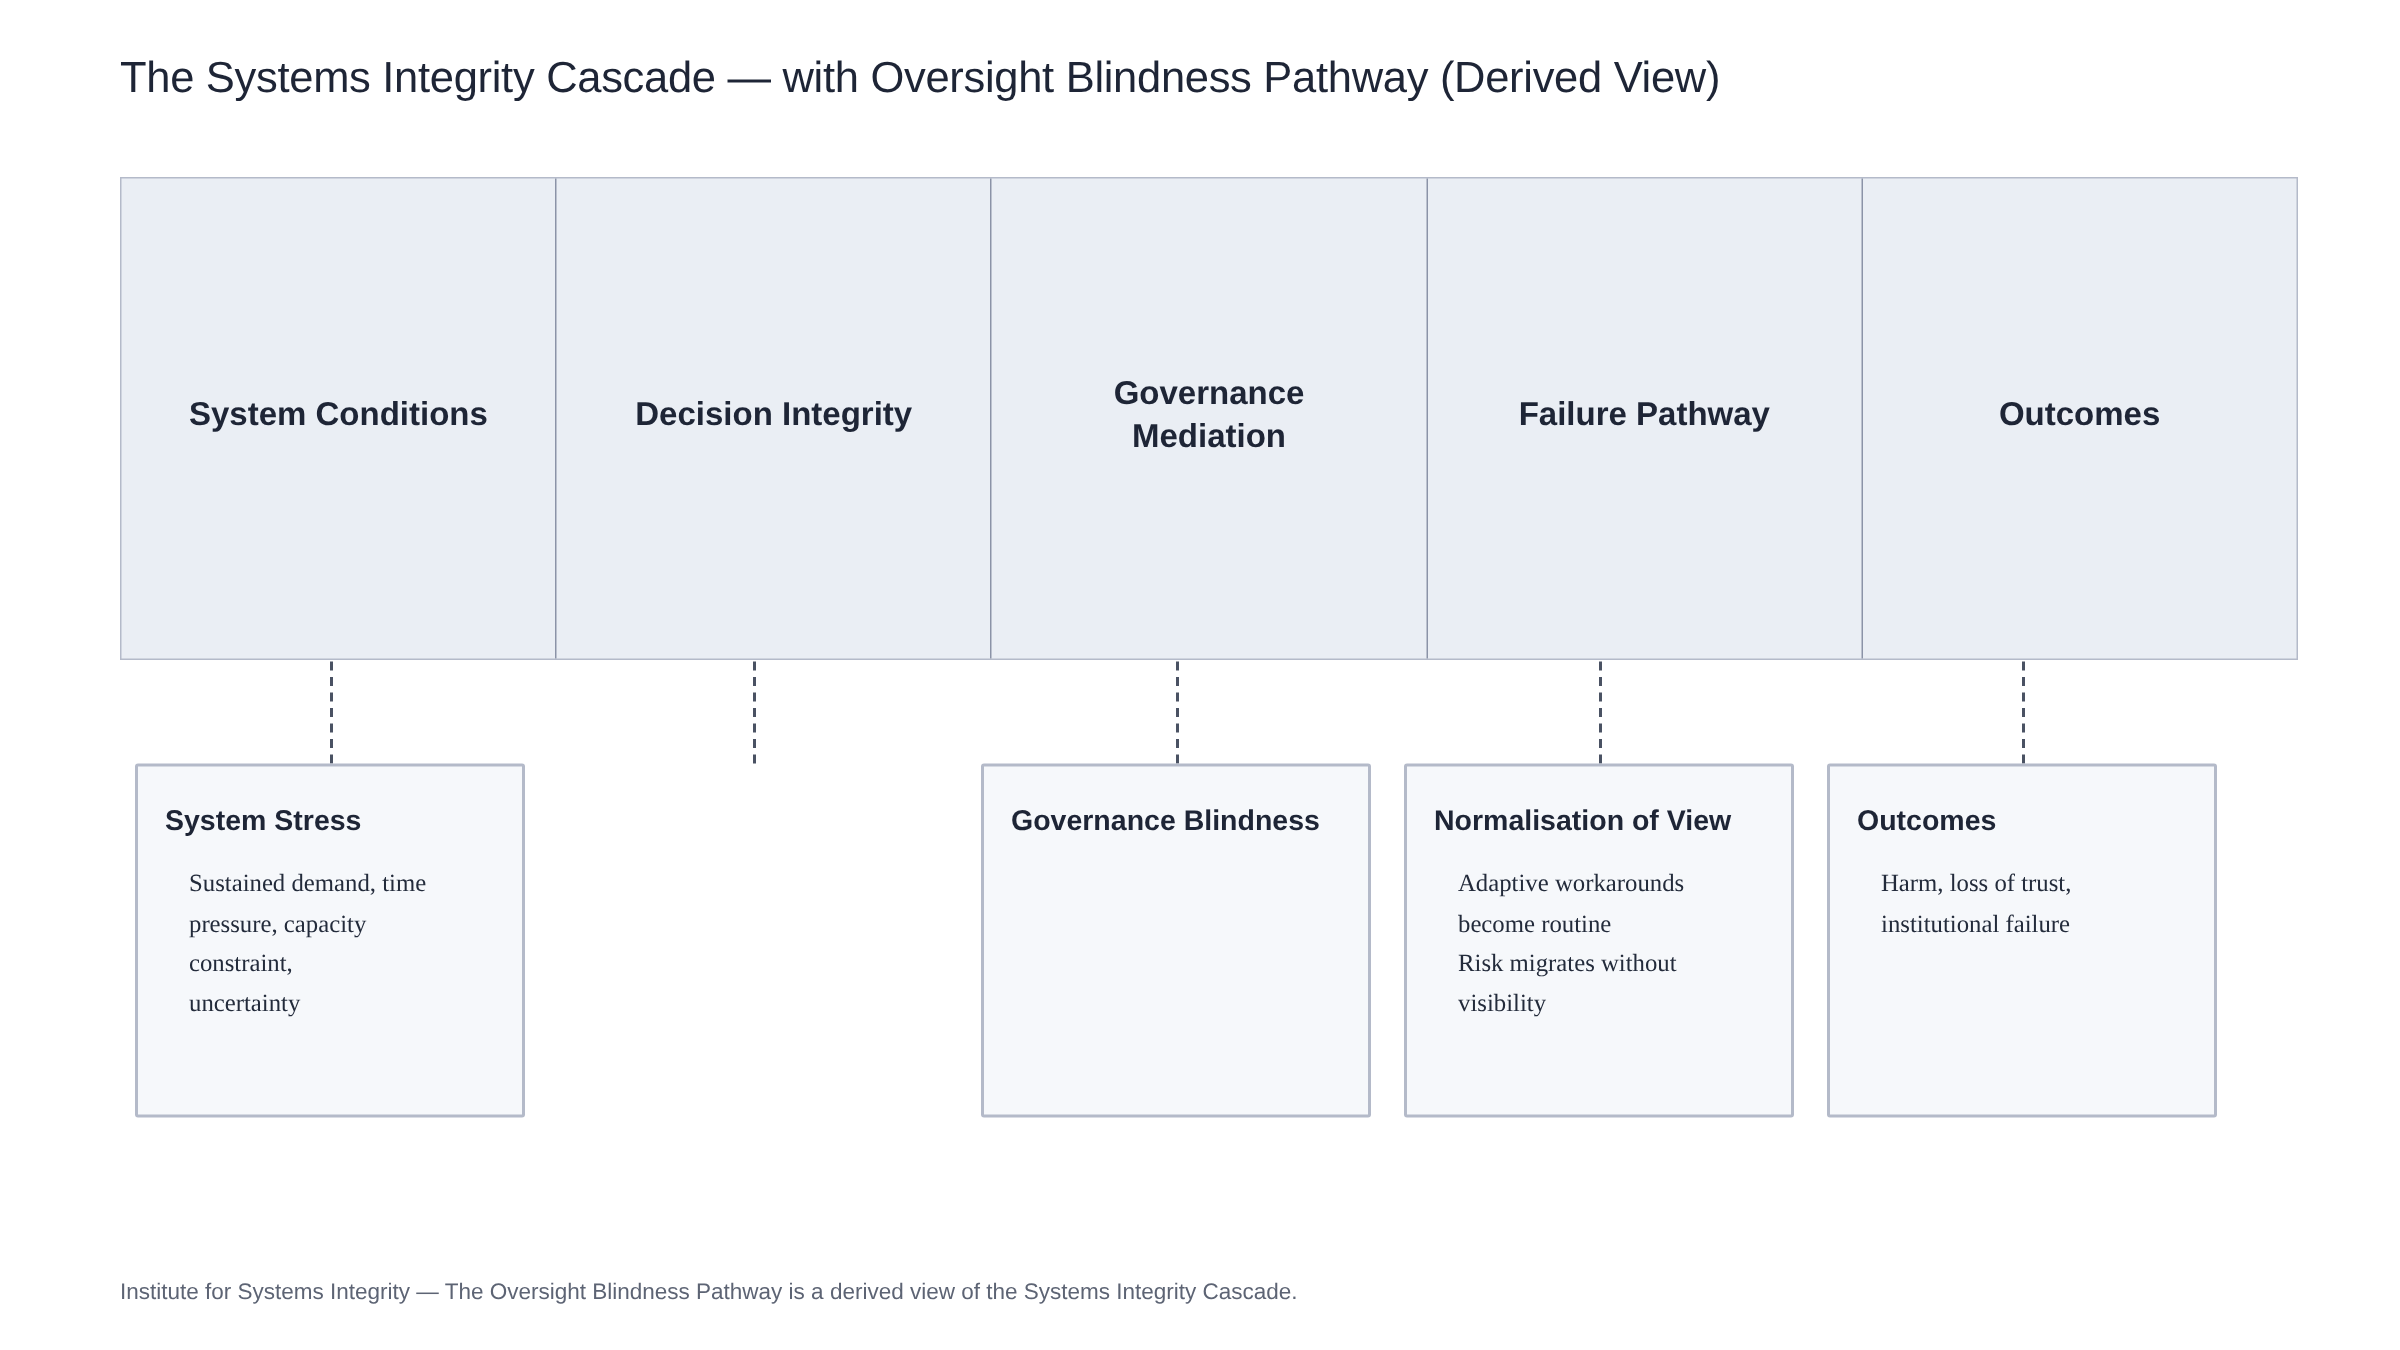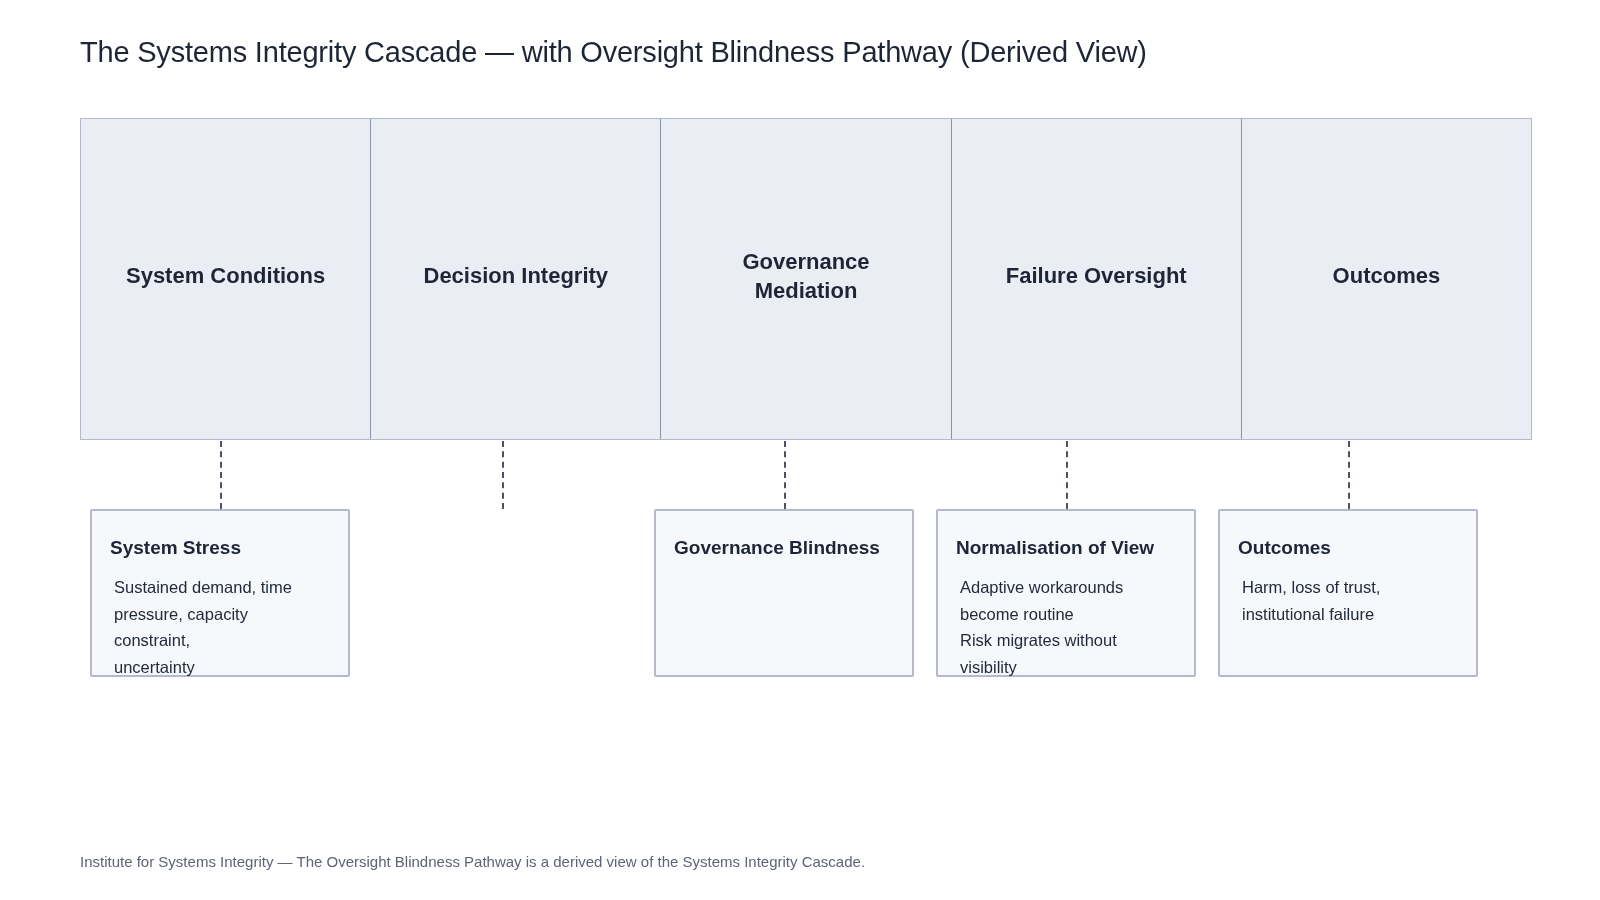--- a/index.html
+++ b/index.html
@@ -83,41 +83,42 @@
   .card-row {
     position: absolute;
     left: 80px;
     top: 509px;
     width: 1452px;
     height: 236px;
   }
   .card {
     position: absolute;
     top: 0;
-    height: 168px;
+    height: 236px;
     box-sizing: border-box;
     background: #f6f8fb;
     border: 2px solid #b4bac9;
     border-radius: 2px;
     padding: 26px 24px 0 18px;
     overflow: visible;
   }
   .card-title {
     font-size: 19px;
     font-weight: bold;
     color: #1e2536;
     line-height: 1.2;
     margin: 0 0 14px 0;
     white-space: nowrap;
   }
   .card-body {
     font-size: 16.5px;
     color: #232b3b;
     line-height: 1.62;
-    margin: 4px;
+    margin: 16px;
+    font-family: Liberation Serif, serif;
   }
 
   
   .footer-note {
     position: absolute;
     left: 80px;
     top: 853px;
     font-size: 15px;
     color: #5d6474;
     white-space: nowrap;
@@ -134,21 +135,21 @@
     <div class="stage-cell">
       <div class="stage-cell-label">System Conditions</div>
     </div>
     <div class="stage-cell">
       <div class="stage-cell-label">Decision Integrity</div>
     </div>
     <div class="stage-cell">
       <div class="stage-cell-label">Governance<br>Mediation</div>
     </div>
     <div class="stage-cell">
-      <div class="stage-cell-label">Failure Oversight</div>
+      <div class="stage-cell-label">Failure Pathway</div>
     </div>
     <div class="stage-cell">
       <div class="stage-cell-label">Outcomes</div>
     </div>
   </div>
 
   <div class="connector" style="left:220px;"></div>
   <div class="connector" style="left:502px;"></div>
   <div class="connector" style="left:784px;"></div>
   <div class="connector" style="left:1066px;"></div>

